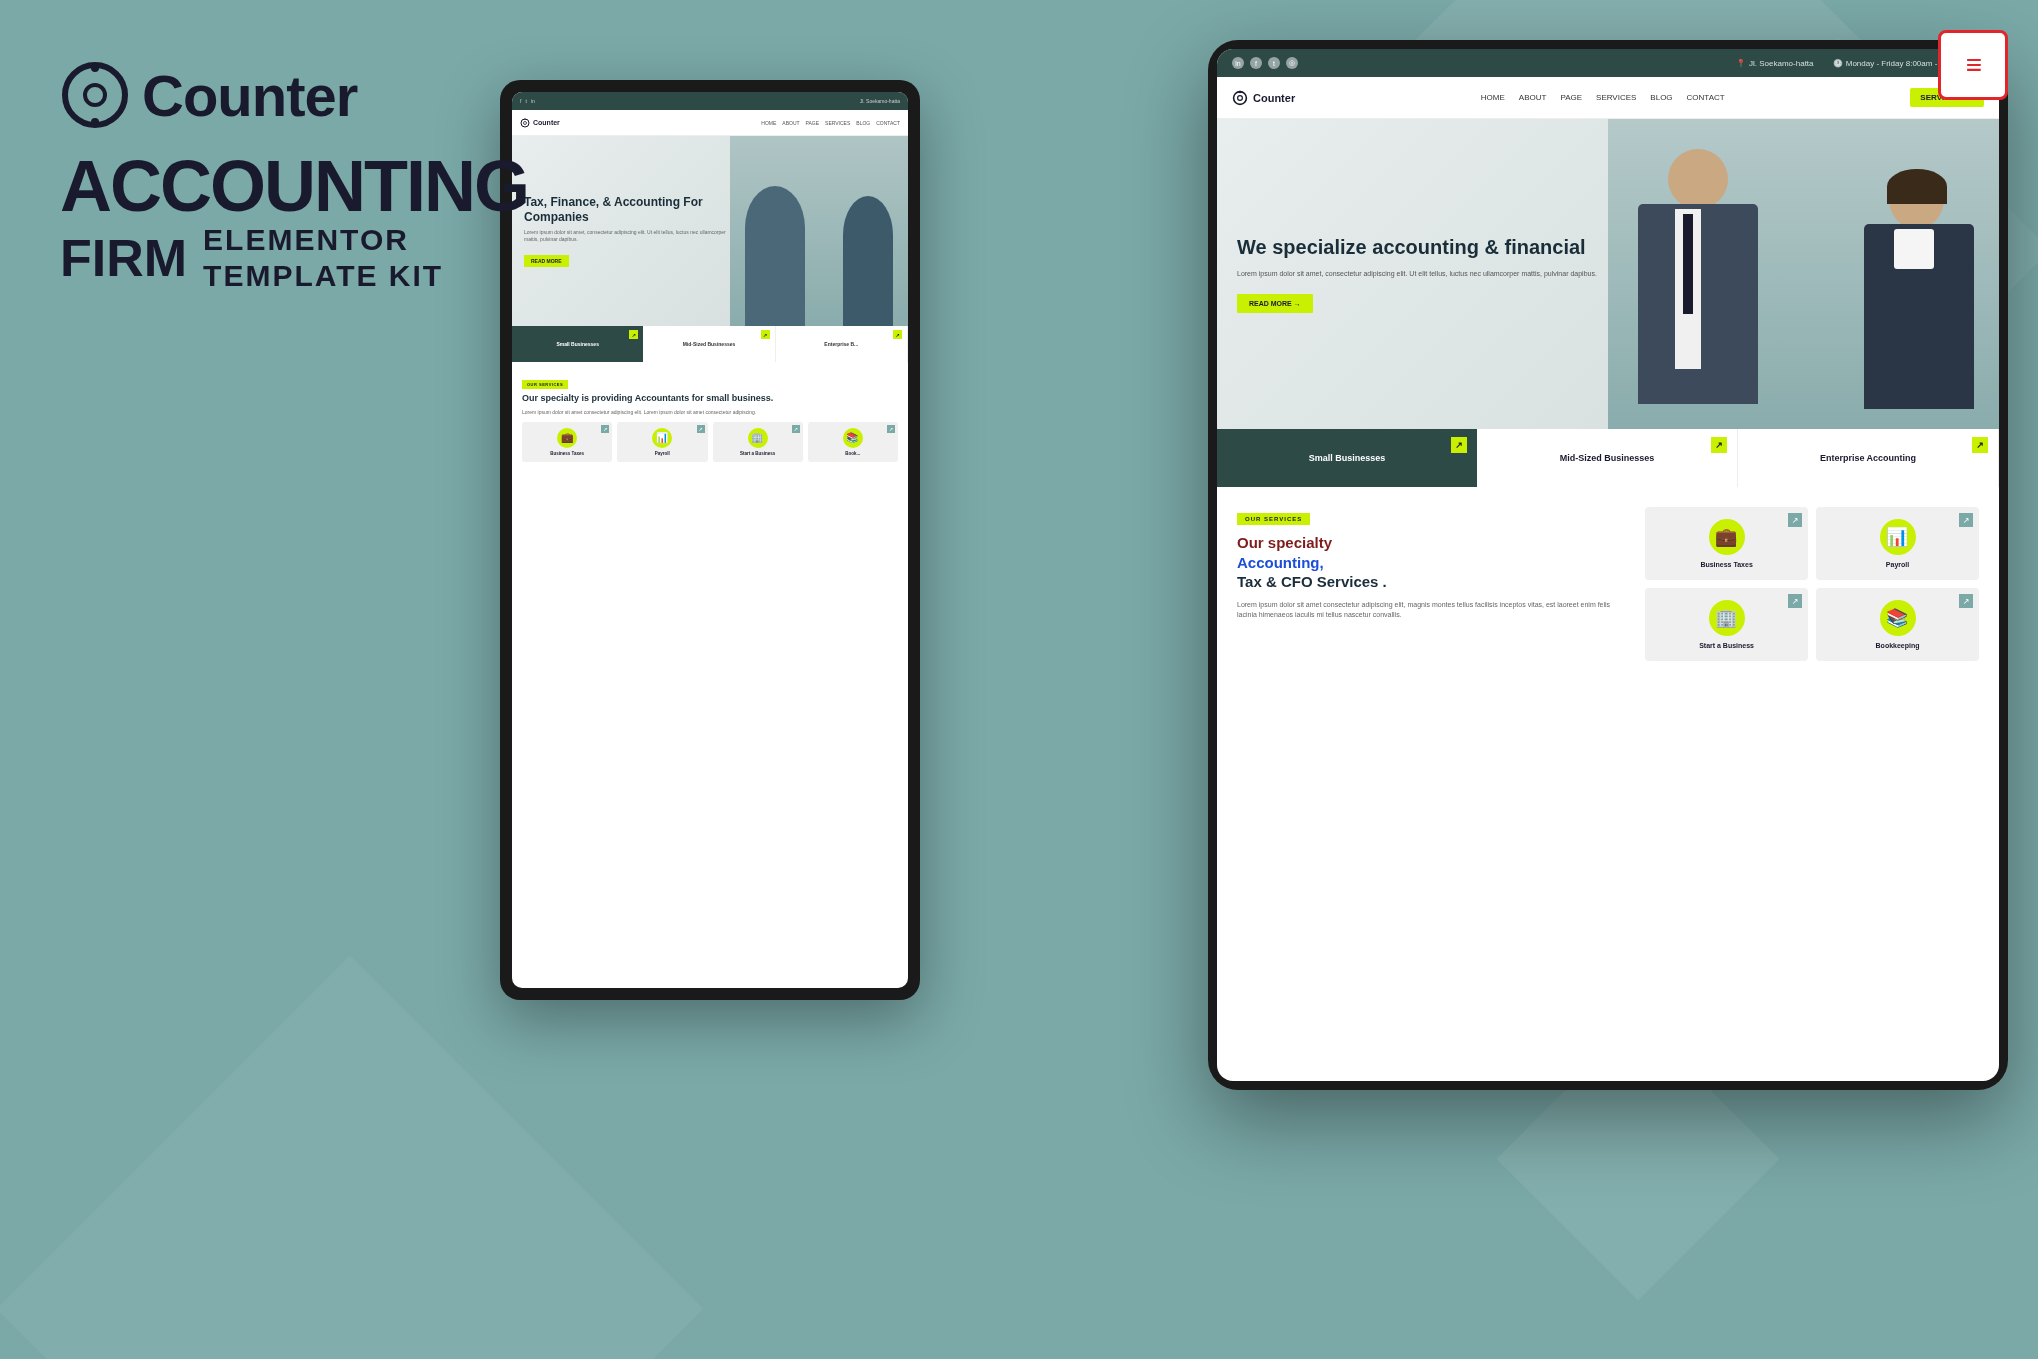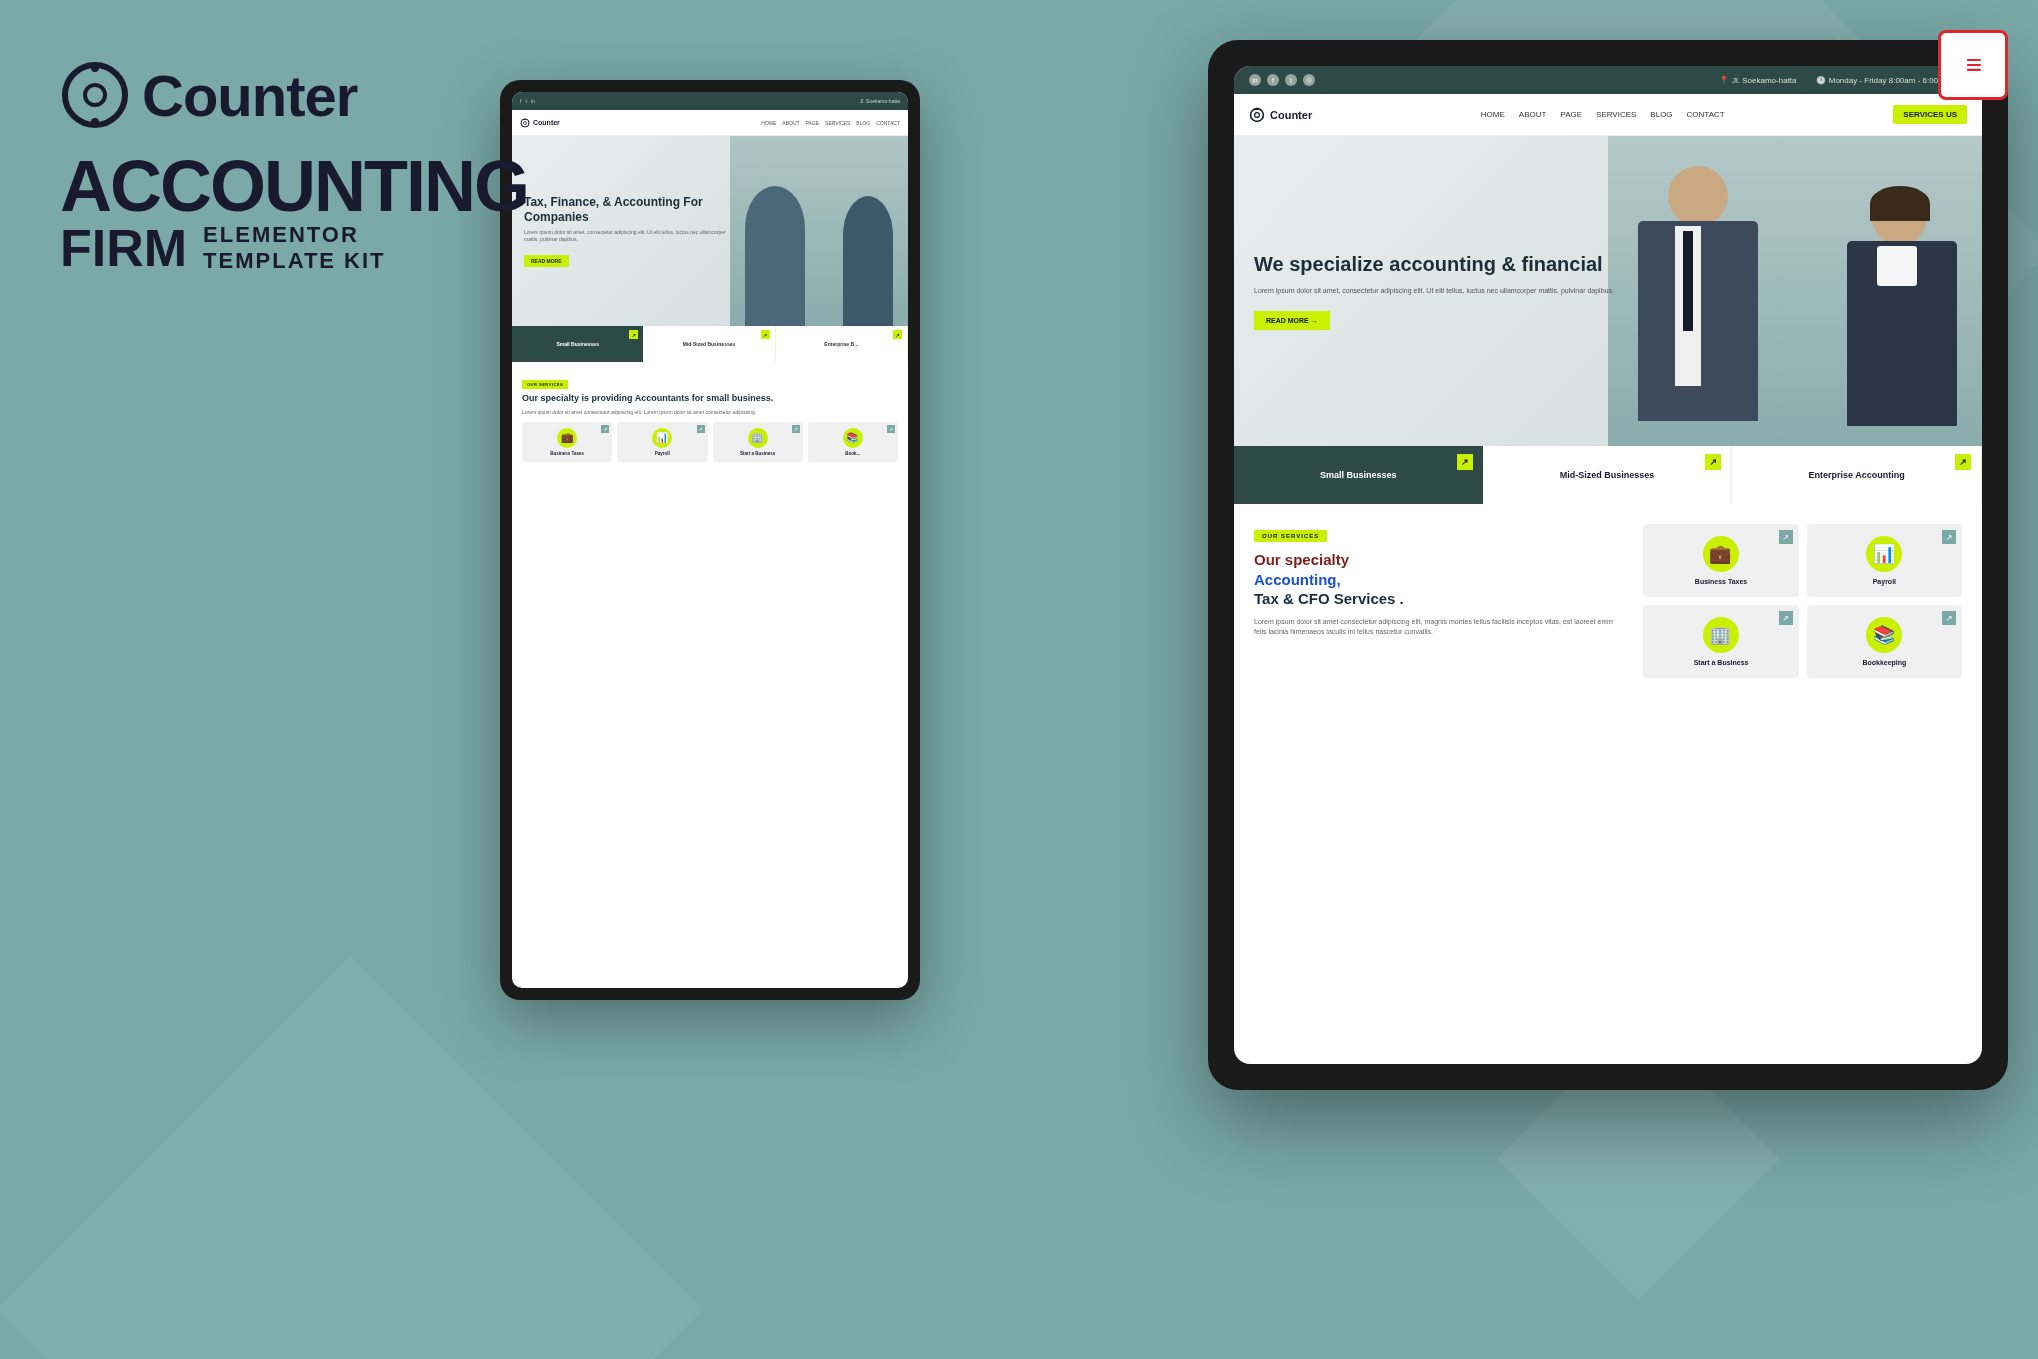--- a/index.html
+++ b/index.html
@@ -92,21 +92,21 @@
 
     .tagline-sub {
       display: inline-flex;
       flex-direction: column;
       margin-left: 16px;
       vertical-align: middle;
       line-height: 1.2;
     }
 
     .tagline-sub span {
-      font-size: 22px;
+      font-size: 30px;
       font-weight: 700;
       color: #1a1a2e;
       letter-spacing: 2px;
     }
 
     .firm-row {
       display: flex;
       align-items: center;
       gap: 0;
     }
@@ -142,21 +142,21 @@
 
     
     .tablet-main {
       position: absolute;
       right: 30px;
       top: 40px;
       width: 800px;
       height: 1050px;
       background: #1a1a1a;
       border-radius: 30px;
-      padding: 26px;
+      padding: 9px;
       box-shadow: 0 30px 80px rgba(0,0,0,0.4);
     }
 
     .tablet-screen {
       width: 100%;
       height: 100%;
       background: #fff;
       border-radius: 16px;
       overflow: hidden;
     }

